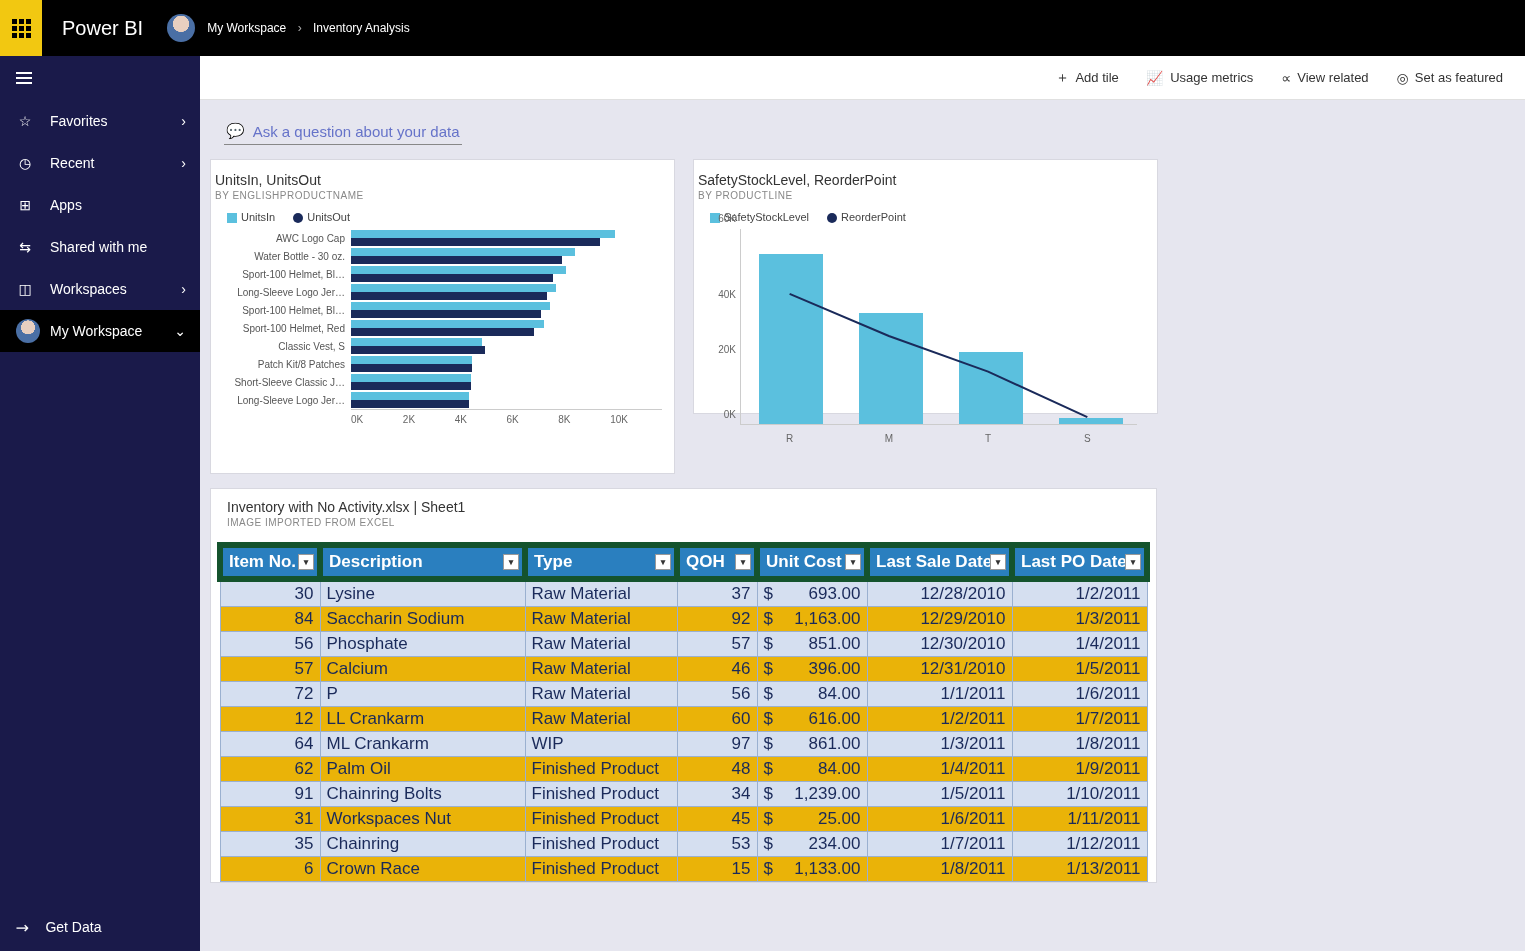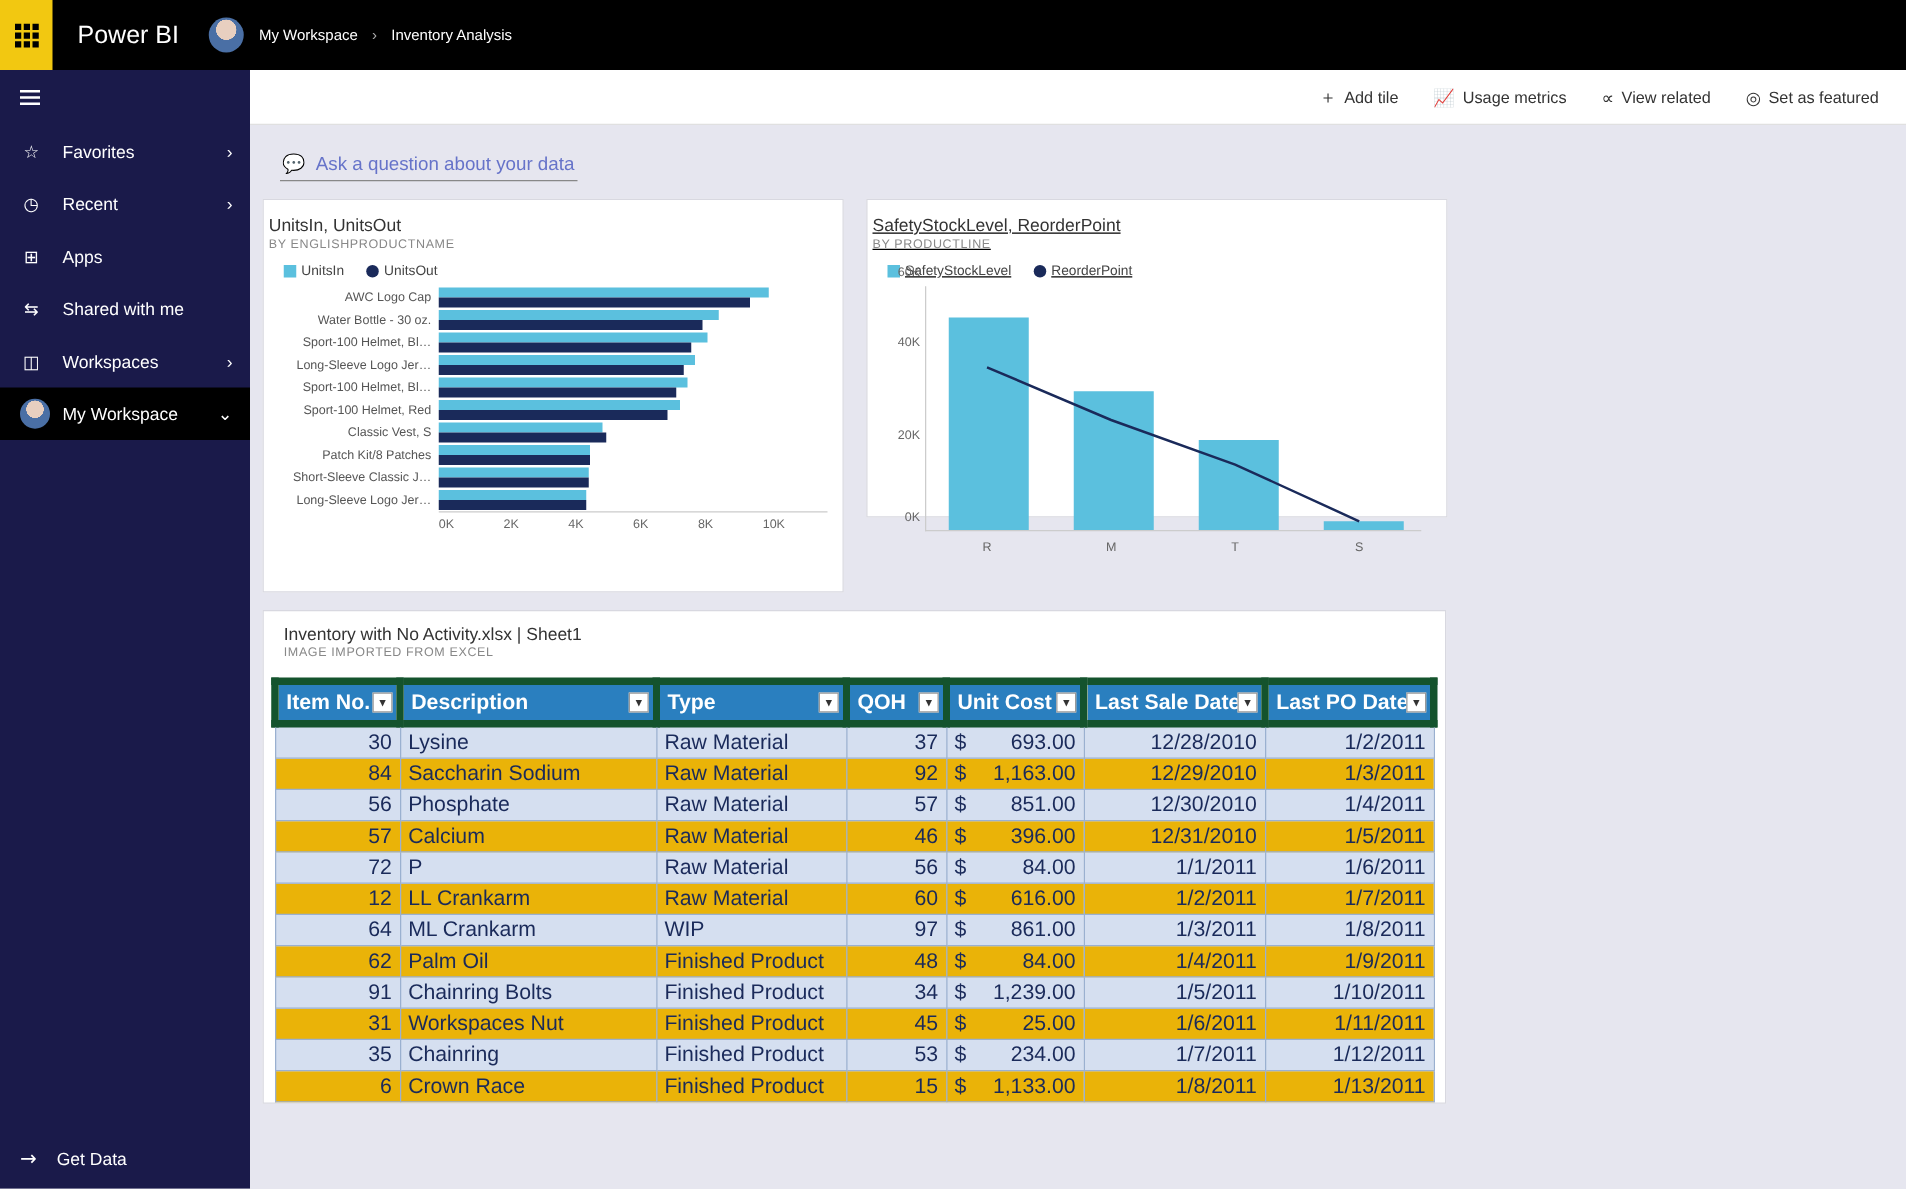--- a/index.html
+++ b/index.html
@@ -37,21 +37,21 @@
 .toolbar-item .i { font-size: 14px; }
 
 .qa-row { padding: 18px 24px 14px; }
 .qa-input { display: inline-flex; align-items: center; border-bottom: 1px solid #888; padding: 4px 2px; color: #6673c9; font-size: 15px; }
 .qa-input .i { margin-right: 8px; }
 
 
 .tiles { display: flex; gap: 18px; padding: 0 10px 14px 10px; }
 .tile { background: #fff; border: 1px solid #d8d8e0; }
 .tile.t1 { width: 465px; height: 315px; }
-.tile.t2 { width: 465px; height: 255px; text-decoration: underline; }
+.tile.t2 { width: 465px; height: 255px; }
 .tile-header { padding: 12px 4px 4px; }
 .tile-title { font-size: 14px; color: #333; }
 .tile-sub { font-size: 10px; color: #888; letter-spacing: 0.5px; margin-top: 2px; }
 .legend { display: flex; gap: 18px; font-size: 11px; color: #444; padding: 6px 16px 2px; align-items:center;}
 .legend .swatch { width: 10px; height: 10px; display: inline-block; margin-right: 4px; vertical-align: middle; }
 .sw-light { background: #5bc0de; }
 .sw-dark { background: #1a2a5a; border-radius: 50%;}
 
 
 .barchart { padding: 4px 12px 10px 12px; position: relative; }
@@ -292,21 +292,21 @@
           <div class="tile-sub">BY PRODUCTLINE</div>
         </div>
         <div class="legend">
           <span><span class="swatch sw-light"></span><span>SafetyStockLevel</span></span>
           <span><span class="swatch sw-dark"></span><span>ReorderPoint</span></span>
         </div>
         <div class="colchart">
           <div class="y-ticks" id="yticks">
               <div class="y-tick" style="bottom: 0px;">0K</div>
               <div class="y-tick" style="bottom: 65.3333px;">20K</div>
-              <div class="y-tick" style="bottom: 140px; margin-top: 28px;">40K</div>
+              <div class="y-tick" style="bottom: 120px; margin-top: 28px;">40K</div>
               <div class="y-tick" style="bottom: 196px;">60K</div>
             </div>
           <div class="col-plot" id="colplot">
               <div class="col-bar" style="left: 18px; height: 169.867px;"></div>
               <div class="col-bar" style="left: 118px; height: 111.067px;"></div>
               <div class="col-bar" style="left: 218px; height: 71.8667px;"></div>
               <div class="col-bar" style="left: 318px; height: 6.53333px;"></div>
             </div>
           <svg class="line-overlay" id="lineoverlay" viewBox="0 0 400 196" preserveAspectRatio="none">
               <polyline points="50,65.33333333333334 150,107.8 250,143.73333333333335 350,189.46666666666667" fill="none" stroke="#1a2a5a" stroke-width="2"></polyline>

